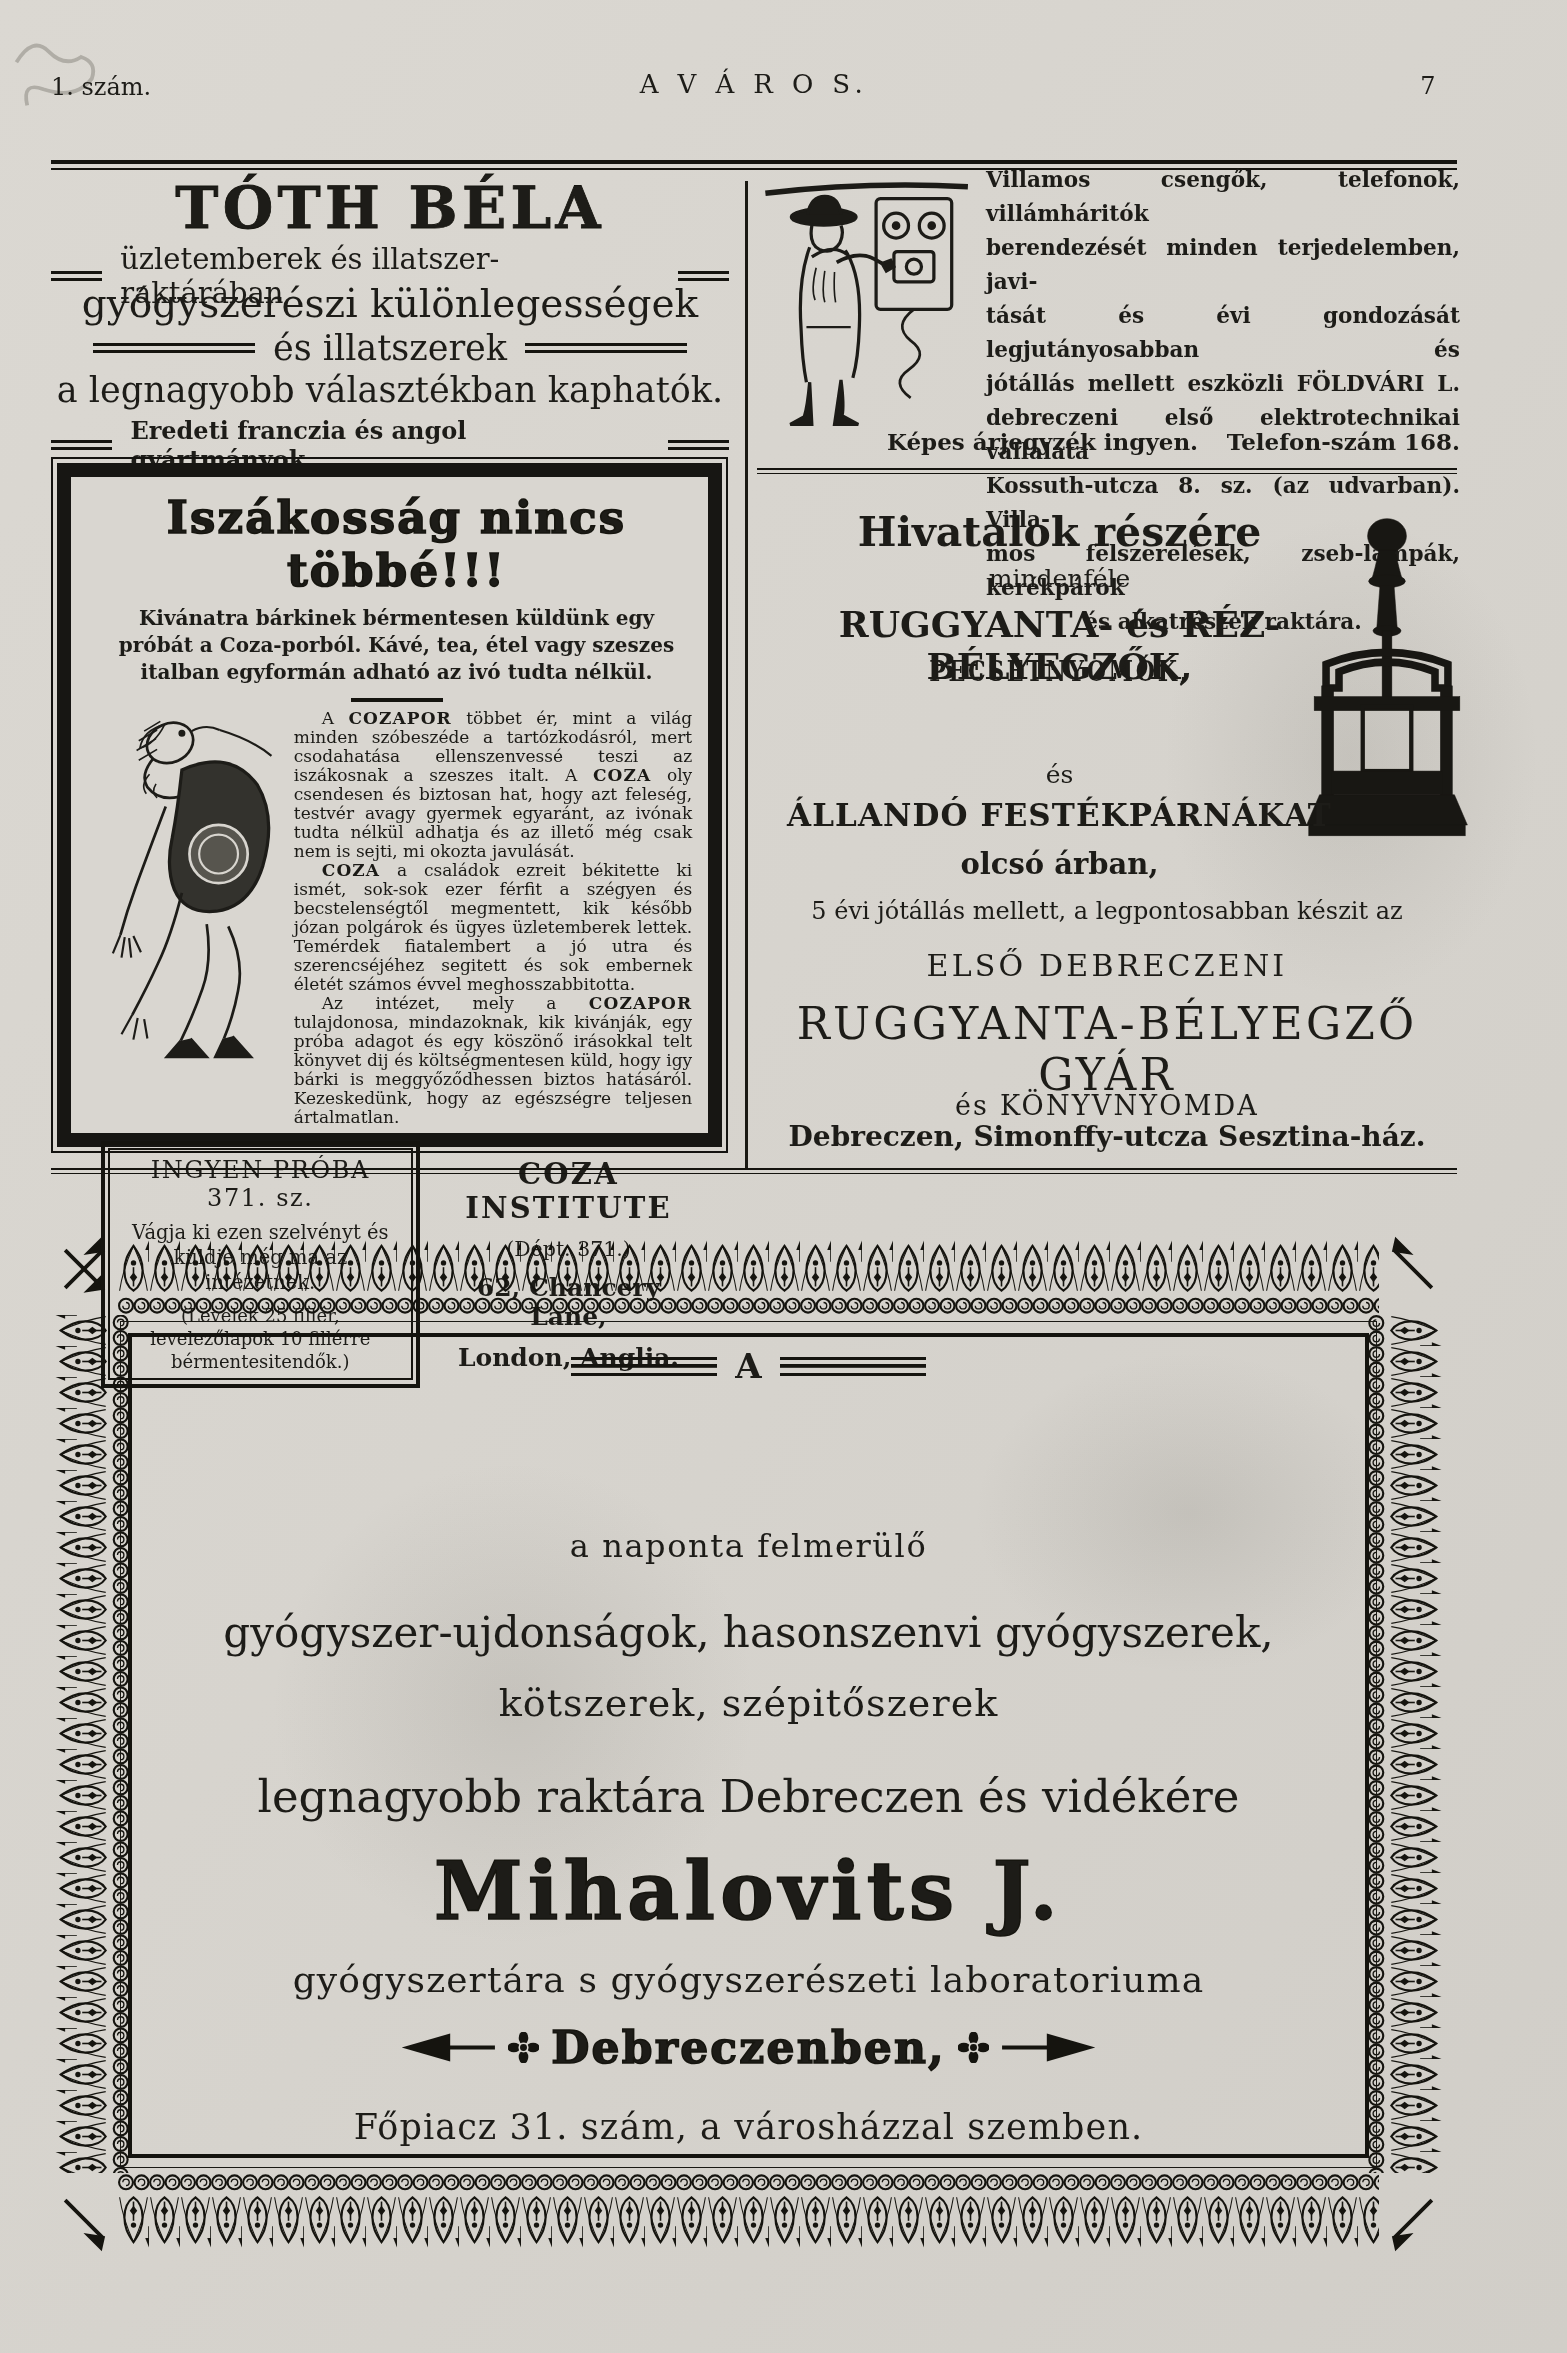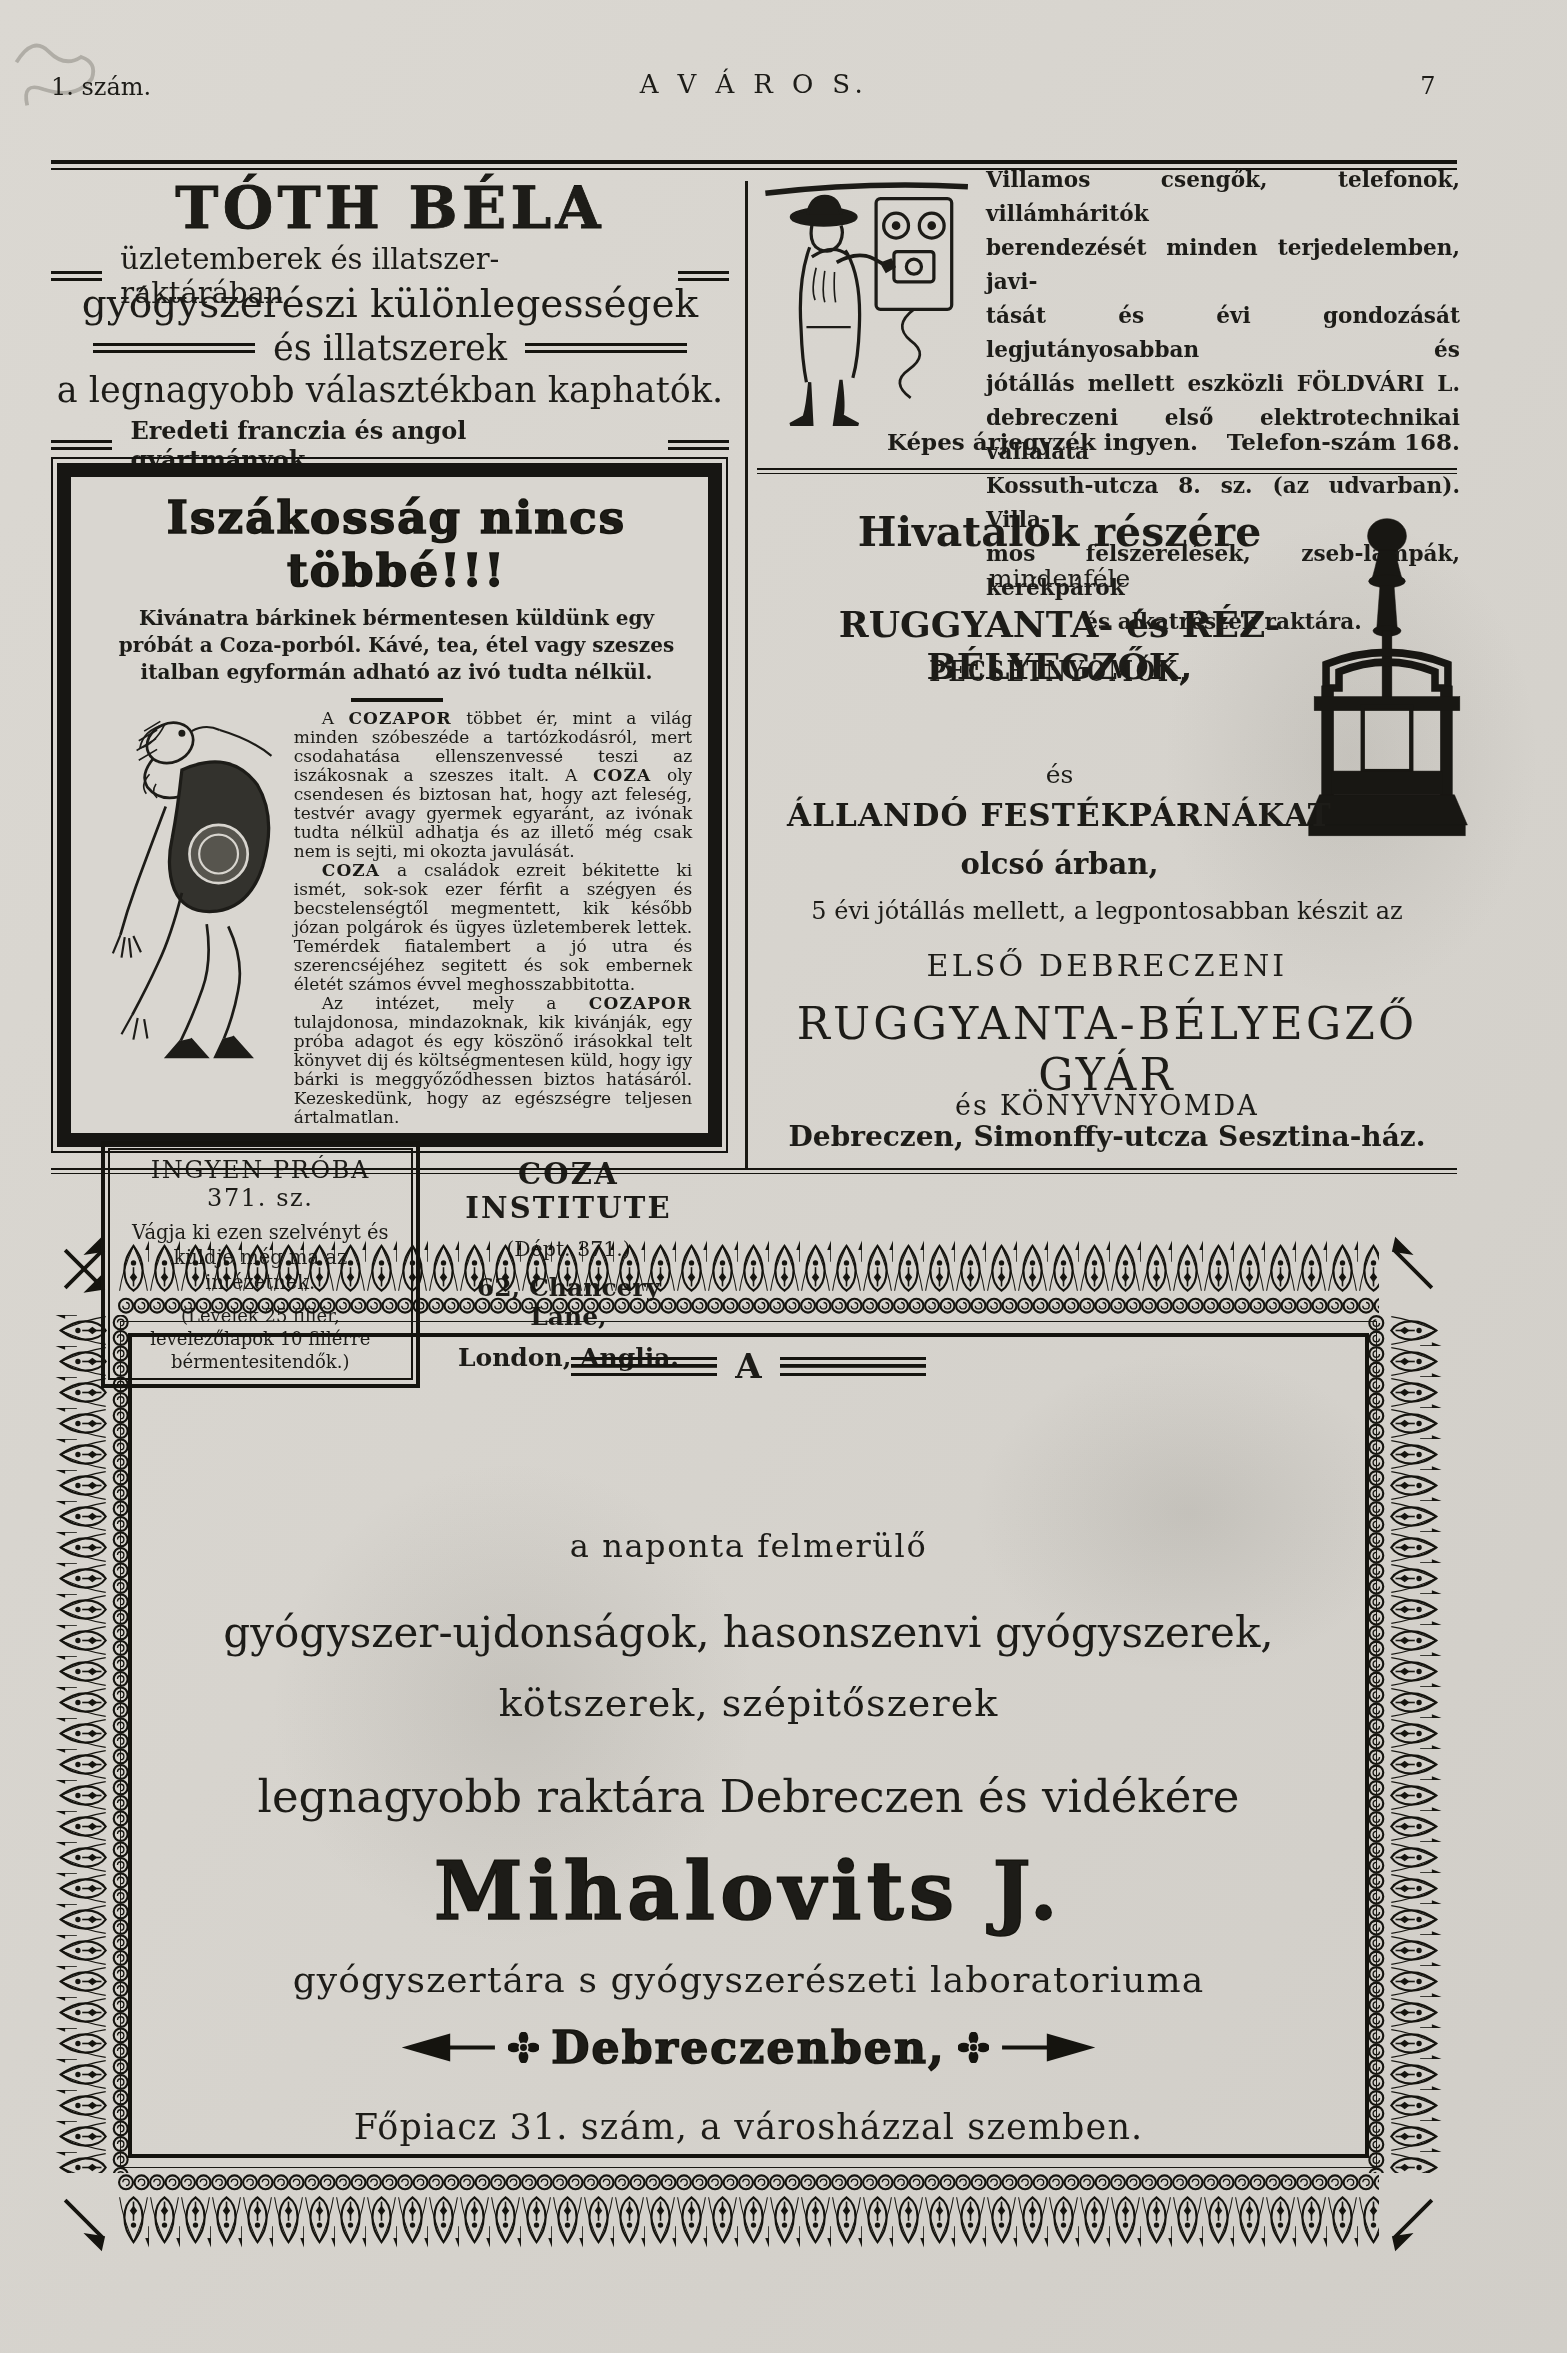--- a/index.html
+++ b/index.html
@@ -66,21 +66,21 @@
       <span>üzletemberek és illatszer-raktárában</span>
       <span class="drule" style="width:51px;"></span>
     </div>
     <div class="abs c" style="left:0;right:0;top:107px;font-size:39px;">gyógyszerészi különlegességek</div>
     <div class="abs midrow" style="left:0;right:0;top:154px;font-size:35px;">
       <span class="drule" style="width:162px;"></span>
       <span>és illatszerek</span>
       <span class="drule" style="width:162px;"></span>
     </div>
     <div class="abs c" style="left:0;right:0;top:196px;font-size:35px;">a legnagyobb választékban kaphatók.</div>
-    <div class="abs midrow b" style="left:0;right:0;top:242px;font-size:24px;">
+    <div class="abs midrow b" style="left:0;right:0;top:242px;font-size:24px;justify-content:flex-end;">
       <span class="drule" style="width:62px;"></span>
       <span>Eredeti franczia és angol gyártmányok.</span>
       <span class="drule" style="width:62px;"></span>
     </div>
   </div>
 
   <div class="abs" style="left:757px;top:162px;width:703px;height:303px;">
     <svg class="abs" style="left:3.2px;top:3.2px" width="216" height="273" viewBox="0 0 400 505">
       <g fill="none" stroke="#1c1b17" stroke-width="6">
         <path d="M10 52 Q200 30 385 40" stroke-width="10"></path>

